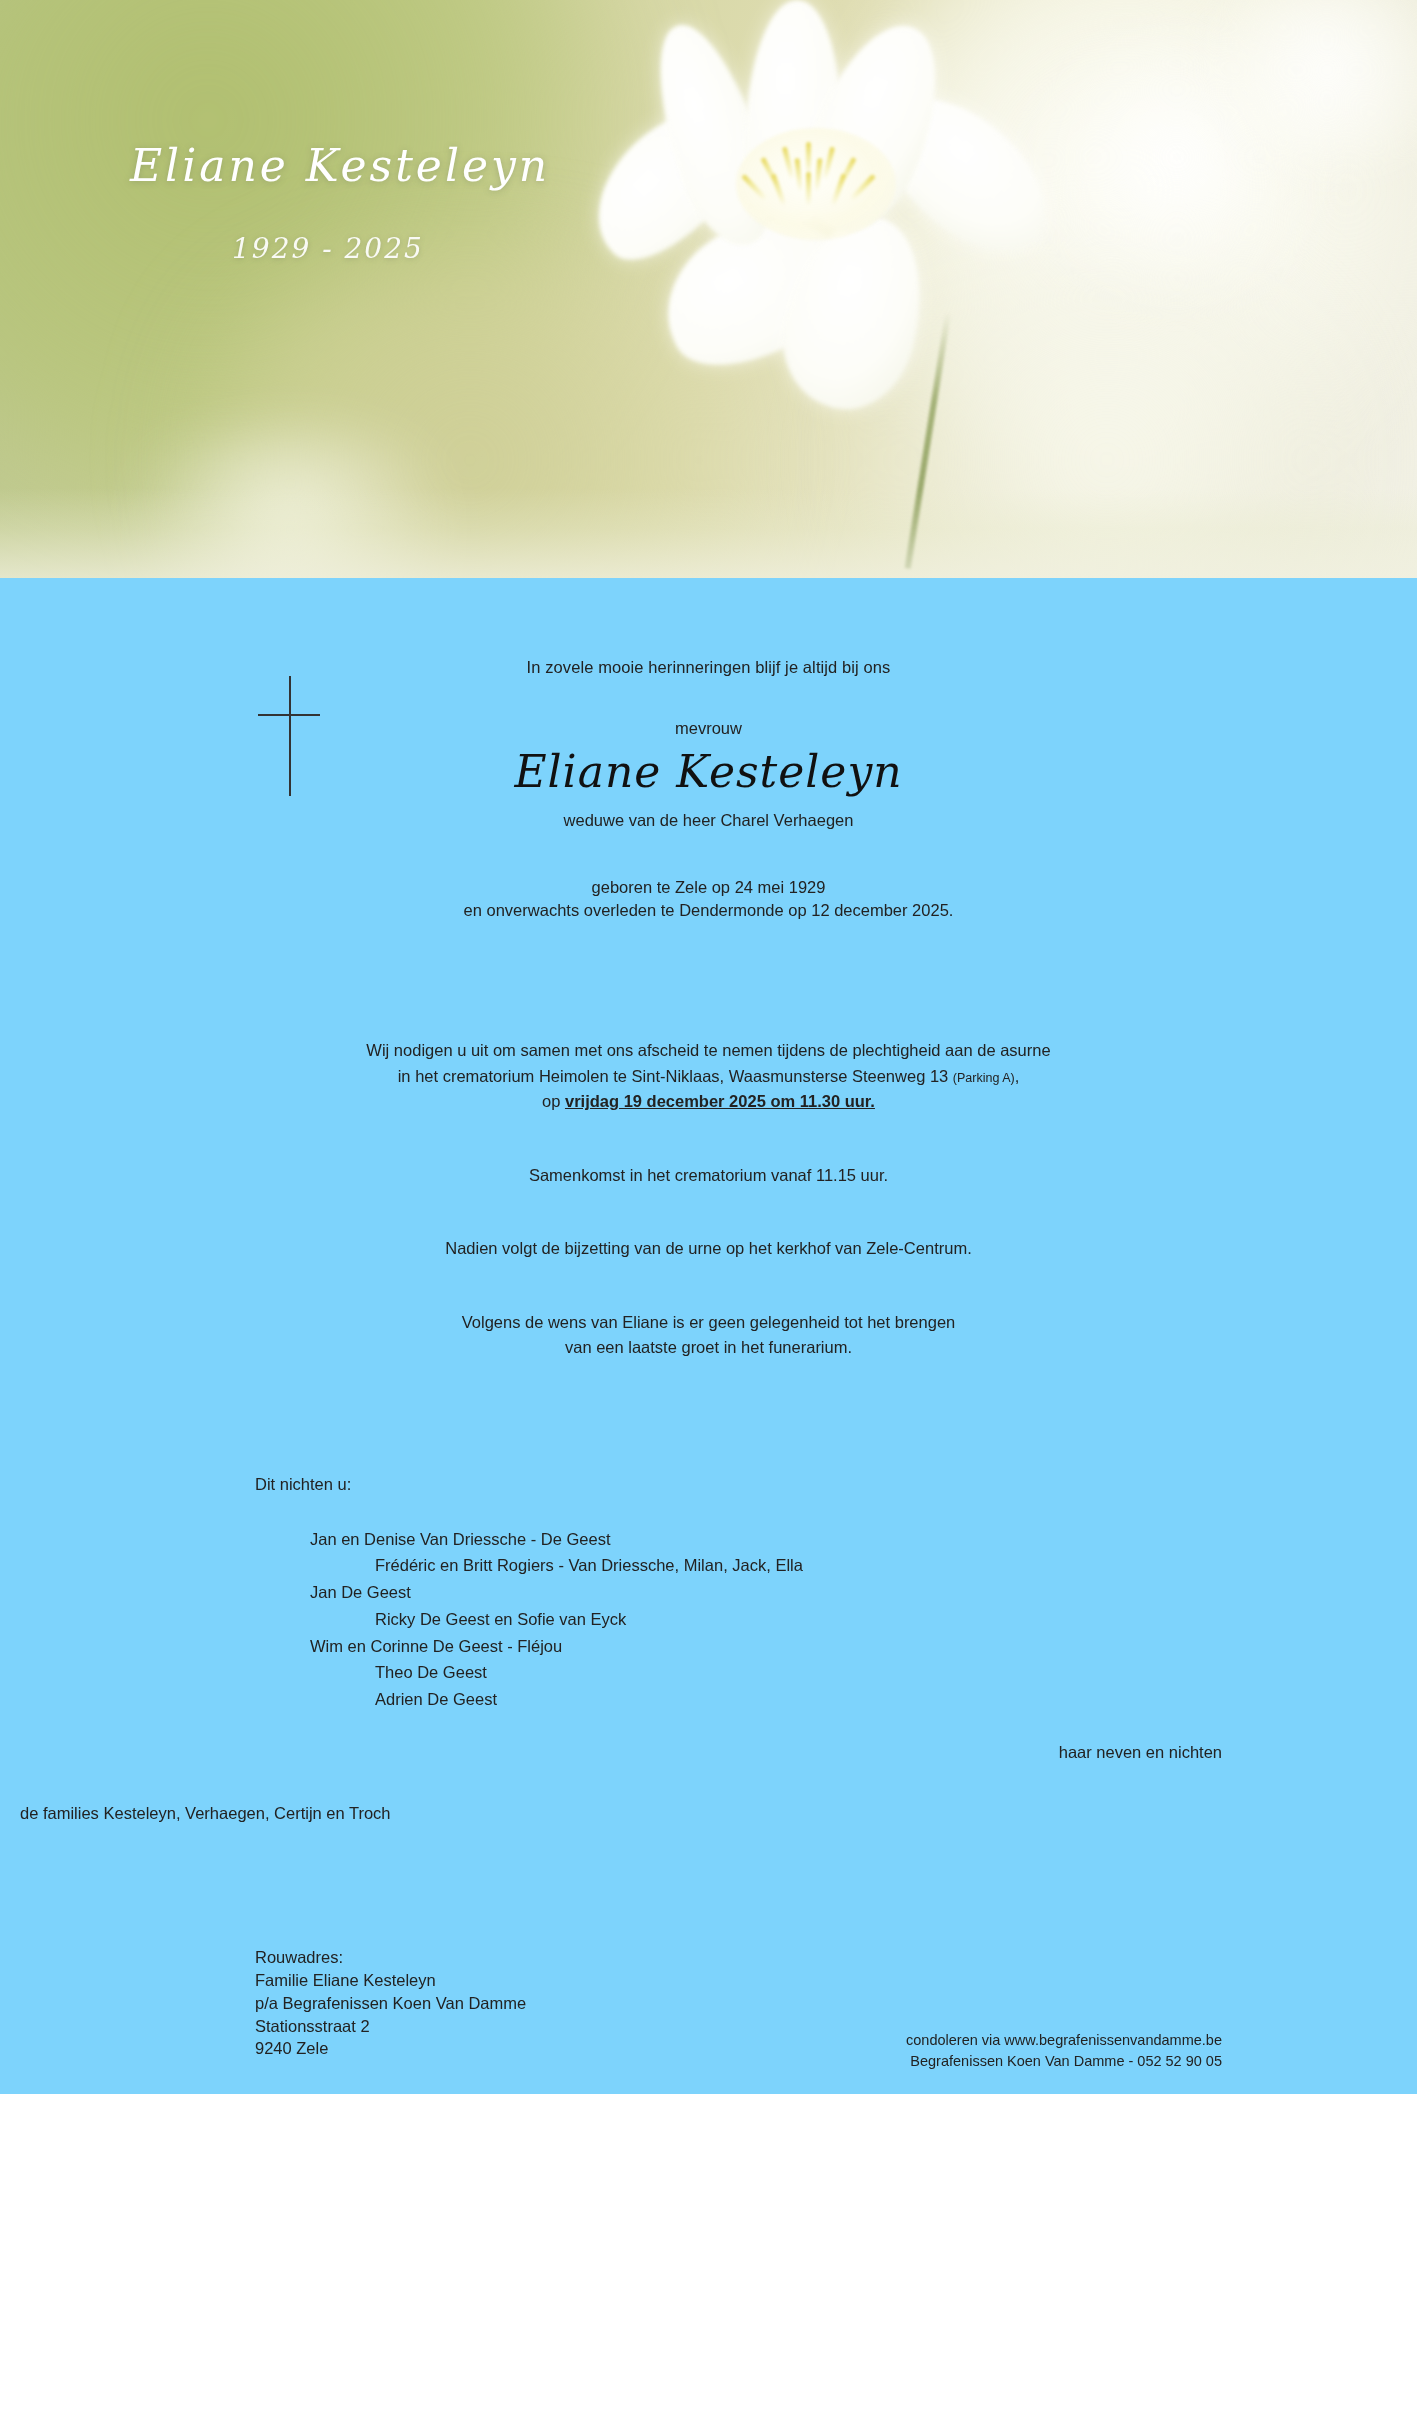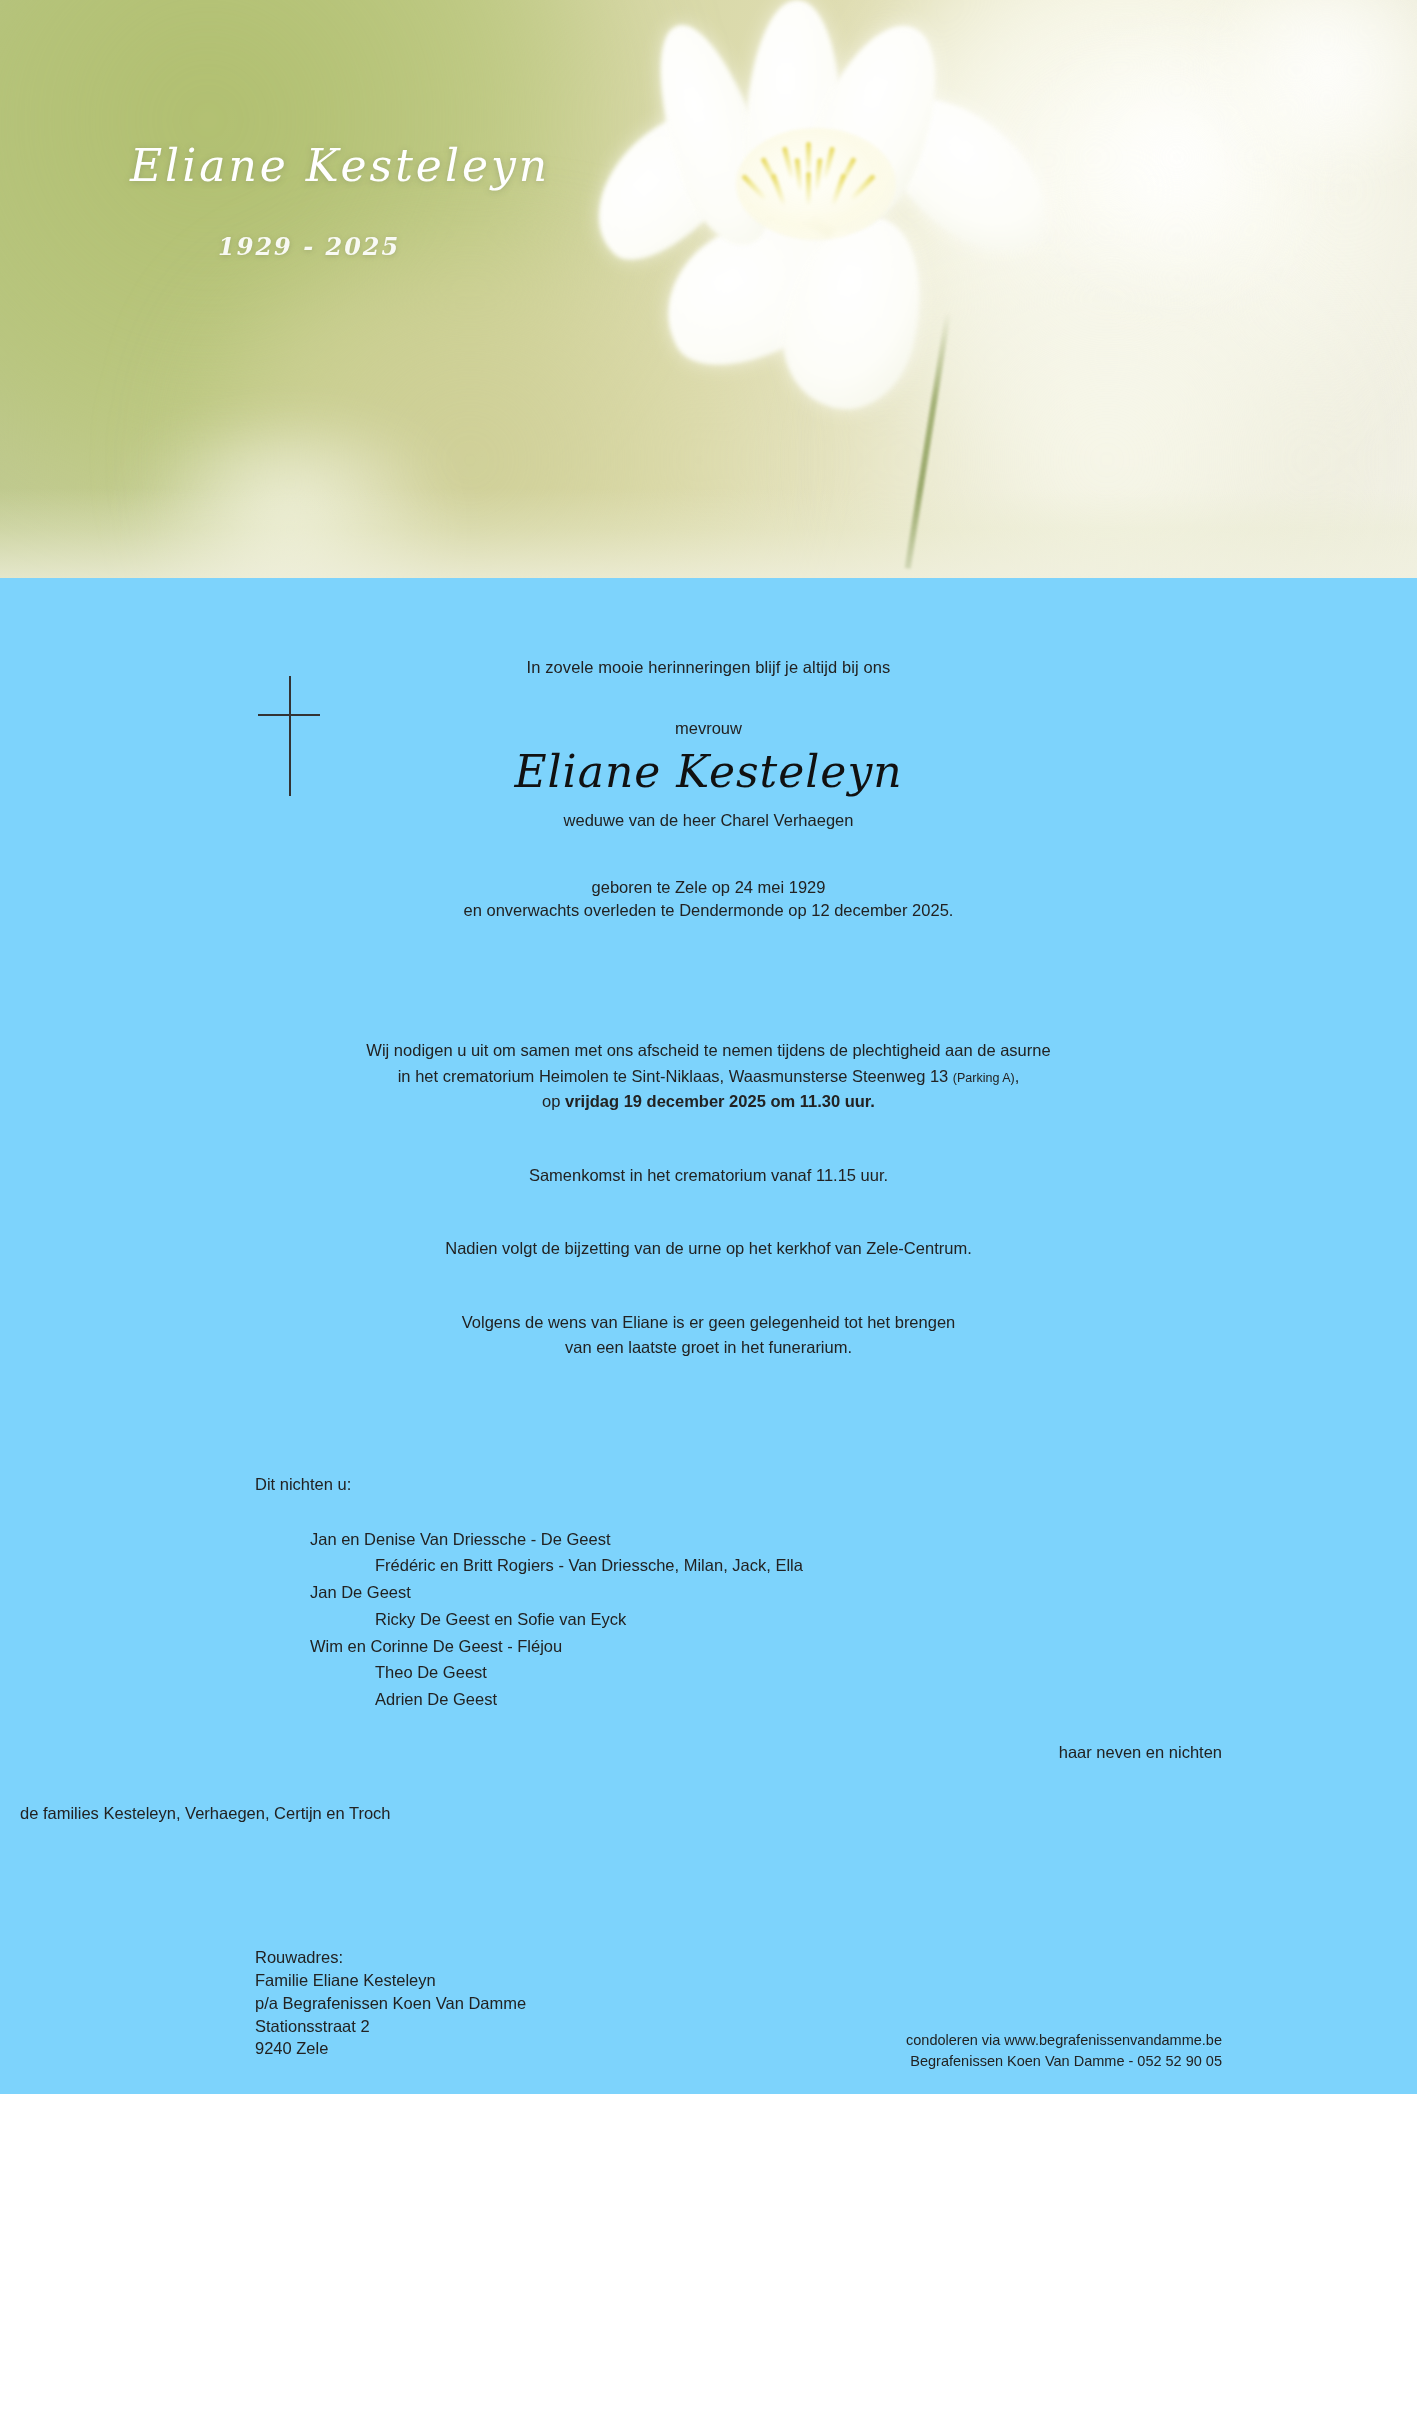--- a/index.html
+++ b/index.html
@@ -147,30 +147,29 @@
     font-family: "DejaVu Serif", serif;
     font-style: italic;
     font-size: 44px;
     letter-spacing: 3px;
     color: #ffffff;
     text-shadow: 0 1px 6px rgba(120,130,90,0.45);
     white-space: nowrap;
   }
   .hero-dates {
     position: absolute;
-    left: 218px;
+    left: 232px;
     top: 232px;
     font-family: "DejaVu Serif", serif;
     font-style: italic;
-    font-size: 24px;
+    font-size: 28px;
     letter-spacing: 2px;
     color: rgba(255,255,255,0.92);
     text-shadow: 0 1px 5px rgba(120,130,90,0.4);
     white-space: nowrap;
-    font-weight: bold;
   }
 
   
   .card {
     position: relative;
     width: 1417px;
     background: #7dd3fc;
     padding-top: 80px;
   }
 
@@ -233,21 +232,21 @@
 
   .gap-big { height: 118px; }
 
   .invite {
     font-size: 16.5px;
     color: #222;
     line-height: 1.55;
     margin: 0 0 0 0;
   }
   .invite .small-note { font-size: 12.5px; }
-  .invite b { font-weight: bold; }
+  .invite b { font-weight: bold; text-decoration: underline; }
 
   .blk { font-size: 16.5px; color: #222; line-height: 1.55; }
   .mt-40 { margin-top: 40px; }
   .mt-48 { margin-top: 48px; }
 
   
   .family {
     margin-top: 110px;
     padding-left: 255px;
     font-size: 16.5px;

